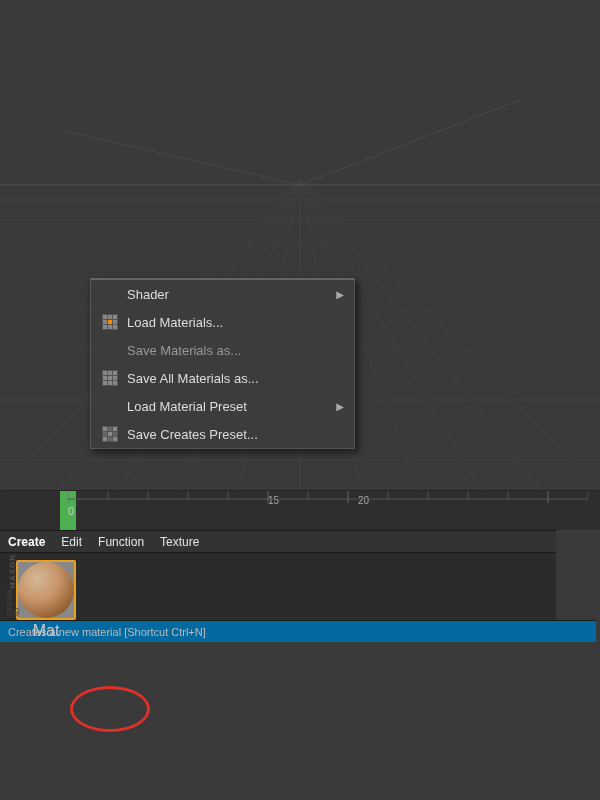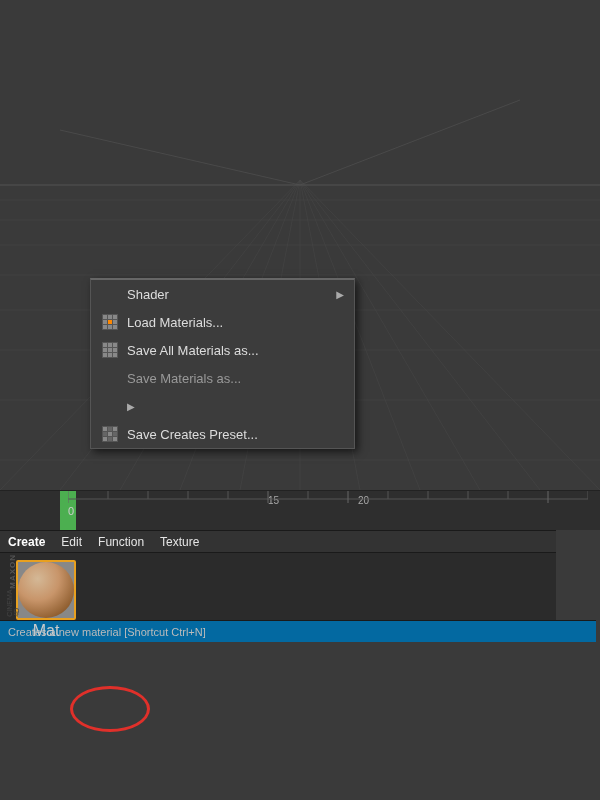--- a/index.html
+++ b/index.html
@@ -347,45 +347,46 @@
         <rect x="6" y="6" width="4" height="4" fill="#f80"></rect>
         <rect x="11" y="6" width="4" height="4" fill="#888"></rect>
         <rect x="1" y="11" width="4" height="4" fill="#888"></rect>
         <rect x="6" y="11" width="4" height="4" fill="#888"></rect>
         <rect x="11" y="11" width="4" height="4" fill="#888"></rect>
       </svg>
     </div>
     <span class="menu-item-label">Load Materials...</span>
   </div>
 
+  <div class="menu-item" style="color:#999;">
+    <div class="menu-item-icon"></div>
+    <span class="menu-item-label">Save Materials as...</span>
+  </div>
+
   <div class="menu-item">
     <div class="menu-item-icon">
       <svg width="16" height="16">
         <rect x="0" y="0" width="16" height="16" fill="#555"></rect>
         <rect x="1" y="1" width="4" height="4" fill="#888"></rect>
         <rect x="6" y="1" width="4" height="4" fill="#888"></rect>
         <rect x="11" y="1" width="4" height="4" fill="#888"></rect>
         <rect x="1" y="6" width="4" height="4" fill="#888"></rect>
         <rect x="6" y="6" width="4" height="4" fill="#888"></rect>
         <rect x="11" y="6" width="4" height="4" fill="#888"></rect>
         <rect x="1" y="11" width="4" height="4" fill="#888"></rect>
         <rect x="6" y="11" width="4" height="4" fill="#888"></rect>
         <rect x="11" y="11" width="4" height="4" fill="#888"></rect>
       </svg>
     </div>
     <span class="menu-item-label">Save All Materials as...</span>
   </div>
 
-  <div class="menu-item" style="color:#999;">
-    <div class="menu-item-icon"></div>
-    <span class="menu-item-label">Save Materials as...</span>
-  </div>
-
   <div class="menu-item">
     <div class="menu-item-icon"></div>
+    <span class="menu-item-label">Load Material Preset</span>
     <span class="menu-item-arrow">▶</span>
   </div>
 
   <div class="menu-item">
     <div class="menu-item-icon">
       <svg width="16" height="16">
         <rect x="0" y="0" width="16" height="16" fill="#555"></rect>
         <rect x="1" y="1" width="4" height="4" fill="#888"></rect>
         <rect x="6" y="1" width="4" height="4" fill="#666"></rect>
         <rect x="11" y="1" width="4" height="4" fill="#888"></rect>

